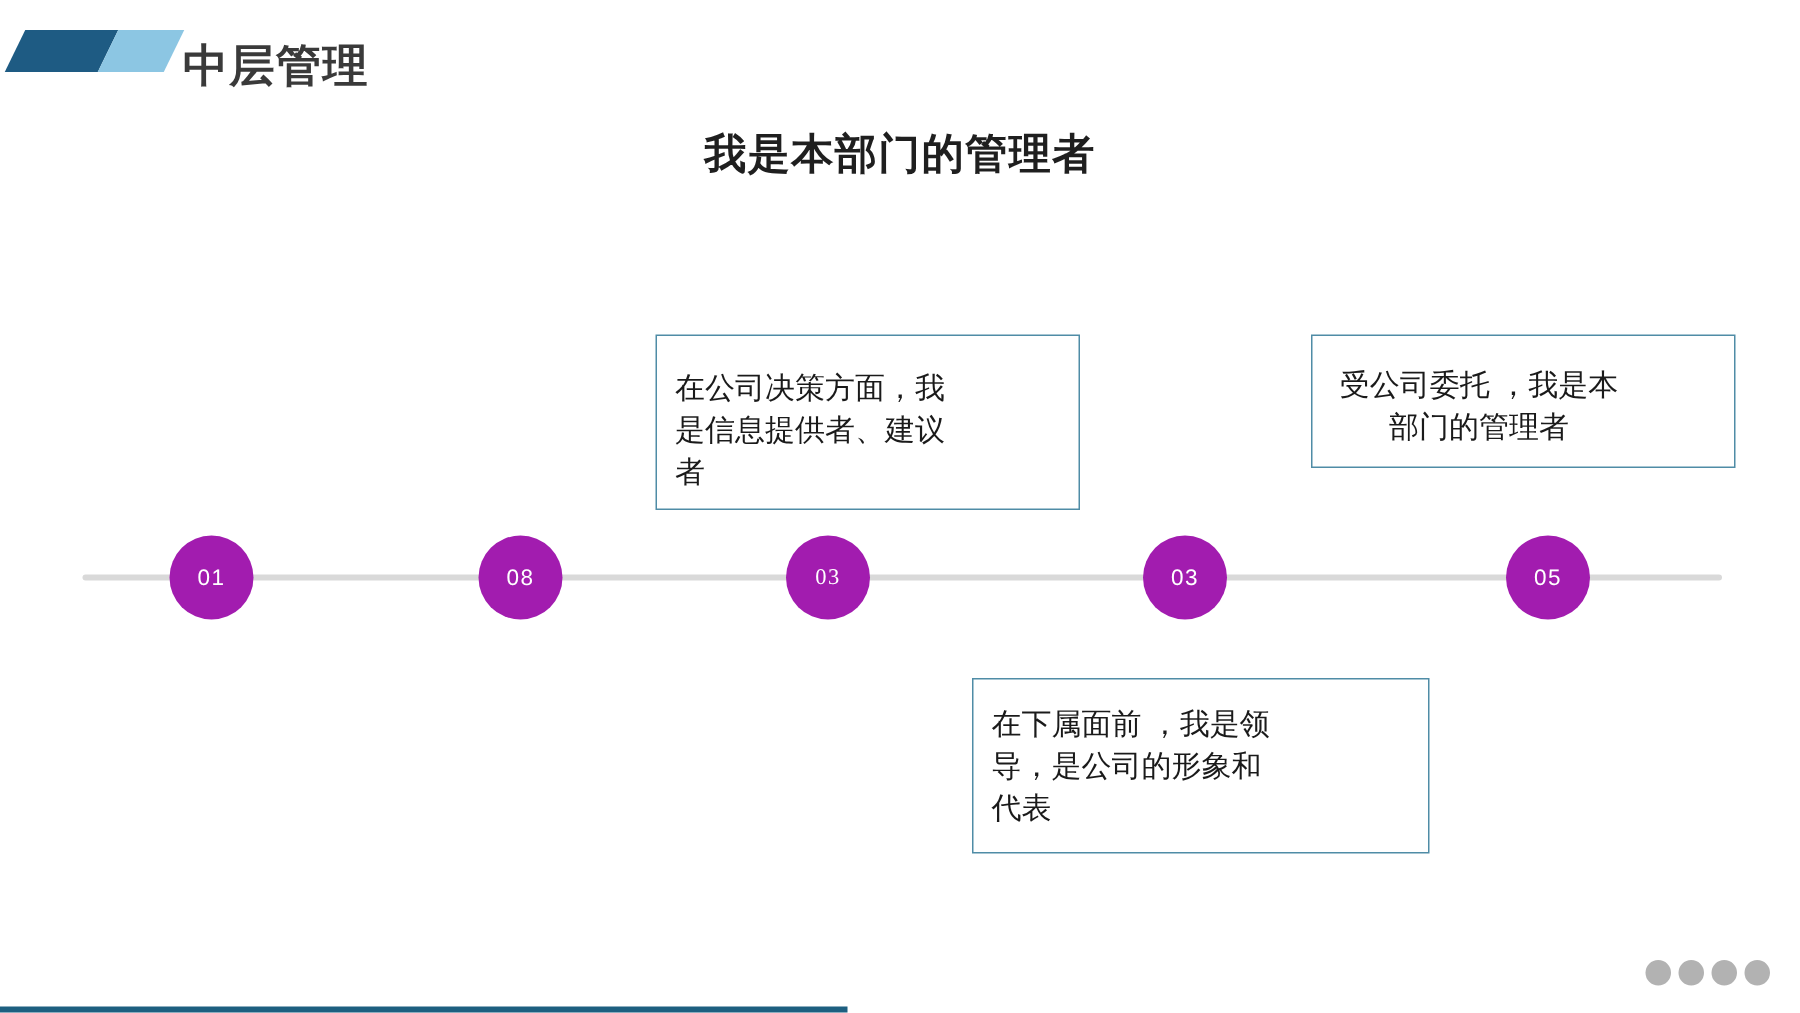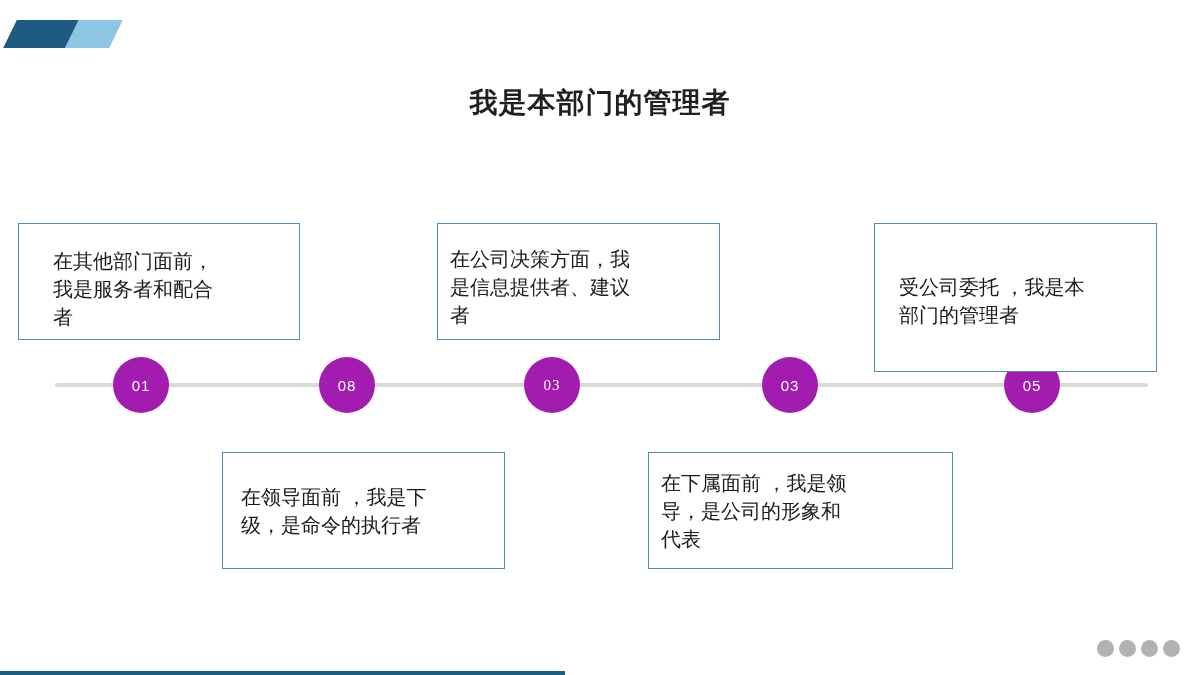--- a/index.html
+++ b/index.html
@@ -90,21 +90,21 @@
     justify-content: center;
     font-size: 20px;
     line-height: 28px;
     color: #1a1a1a;
   }
   .text-box p { margin: 0; }
   .b1 { left: 18px;  top: 223px; width: 282px; height: 117px; padding-left: 34px; padding-top: 14px; }
   .b1 p { max-width: 172px; }
   .b3 { left: 437px; top: 223px; width: 283px; height: 117px; padding-left: 12px; padding-top: 10px; }
   .b3 p { max-width: 185px; }
-  .b5 { left: 874px; top: 223px; width: 283px; height: 149px; padding-left: 24px; padding-top: 6px; }
+  .b5 { left: 874px; top: 223px; width: 283px; height: 89px; padding-left: 12px; padding-top: 6px; text-align: center; }
   .b5 p { max-width: 198px; }
   .b2 { left: 222px; top: 452px; width: 283px; height: 117px; padding-left: 18px; }
   .b2 p { max-width: 198px; }
   .b4 { left: 648px; top: 452px; width: 305px; height: 117px; padding-left: 12px; }
   .b4 p { max-width: 198px; }
 
   
   .bottom-bar {
     position: absolute;
     left: 0;
@@ -129,20 +129,21 @@
 </style>
 </head>
 <body>
 
 <div class="slide">
 
   <div class="header-deco">
     <div class="deco-dark"></div>
     <div class="deco-light"></div>
   </div>
+  <div class="header-title">中层管理</div>
 
   <div class="subtitle">我是本部门的管理者</div>
 
   <div class="timeline-line"></div>
 
   <div class="step-circle c1">
     <span>01</span>
   </div>
   <div class="step-circle c2">
     <span>08</span>
@@ -150,33 +151,27 @@
   <div class="step-circle c3">
     <span>03</span>
   </div>
   <div class="step-circle c4">
     <span>03</span>
   </div>
   <div class="step-circle c5">
     <span>05</span>
   </div>
 
-  <div class="text-box b1">
-    <p>在其他部门面前，我是服务者和配合者</p>
-  </div>
   <div class="text-box b3">
     <p>在公司决策方面，我是信息提供者、建议者</p>
   </div>
   <div class="text-box b5">
     <p>受公司委托 ，我是本部门的管理者</p>
   </div>
 
-  <div class="text-box b2">
-    <p>在领导面前 ，我是下级，是命令的执行者</p>
-  </div>
   <div class="text-box b4">
     <p>在下属面前 ，我是领导，是公司的形象和代表</p>
   </div>
 
   <div class="bottom-bar"></div>
   <div class="dots">
     <div class="dot"></div>
     <div class="dot"></div>
     <div class="dot"></div>
     <div class="dot"></div>

